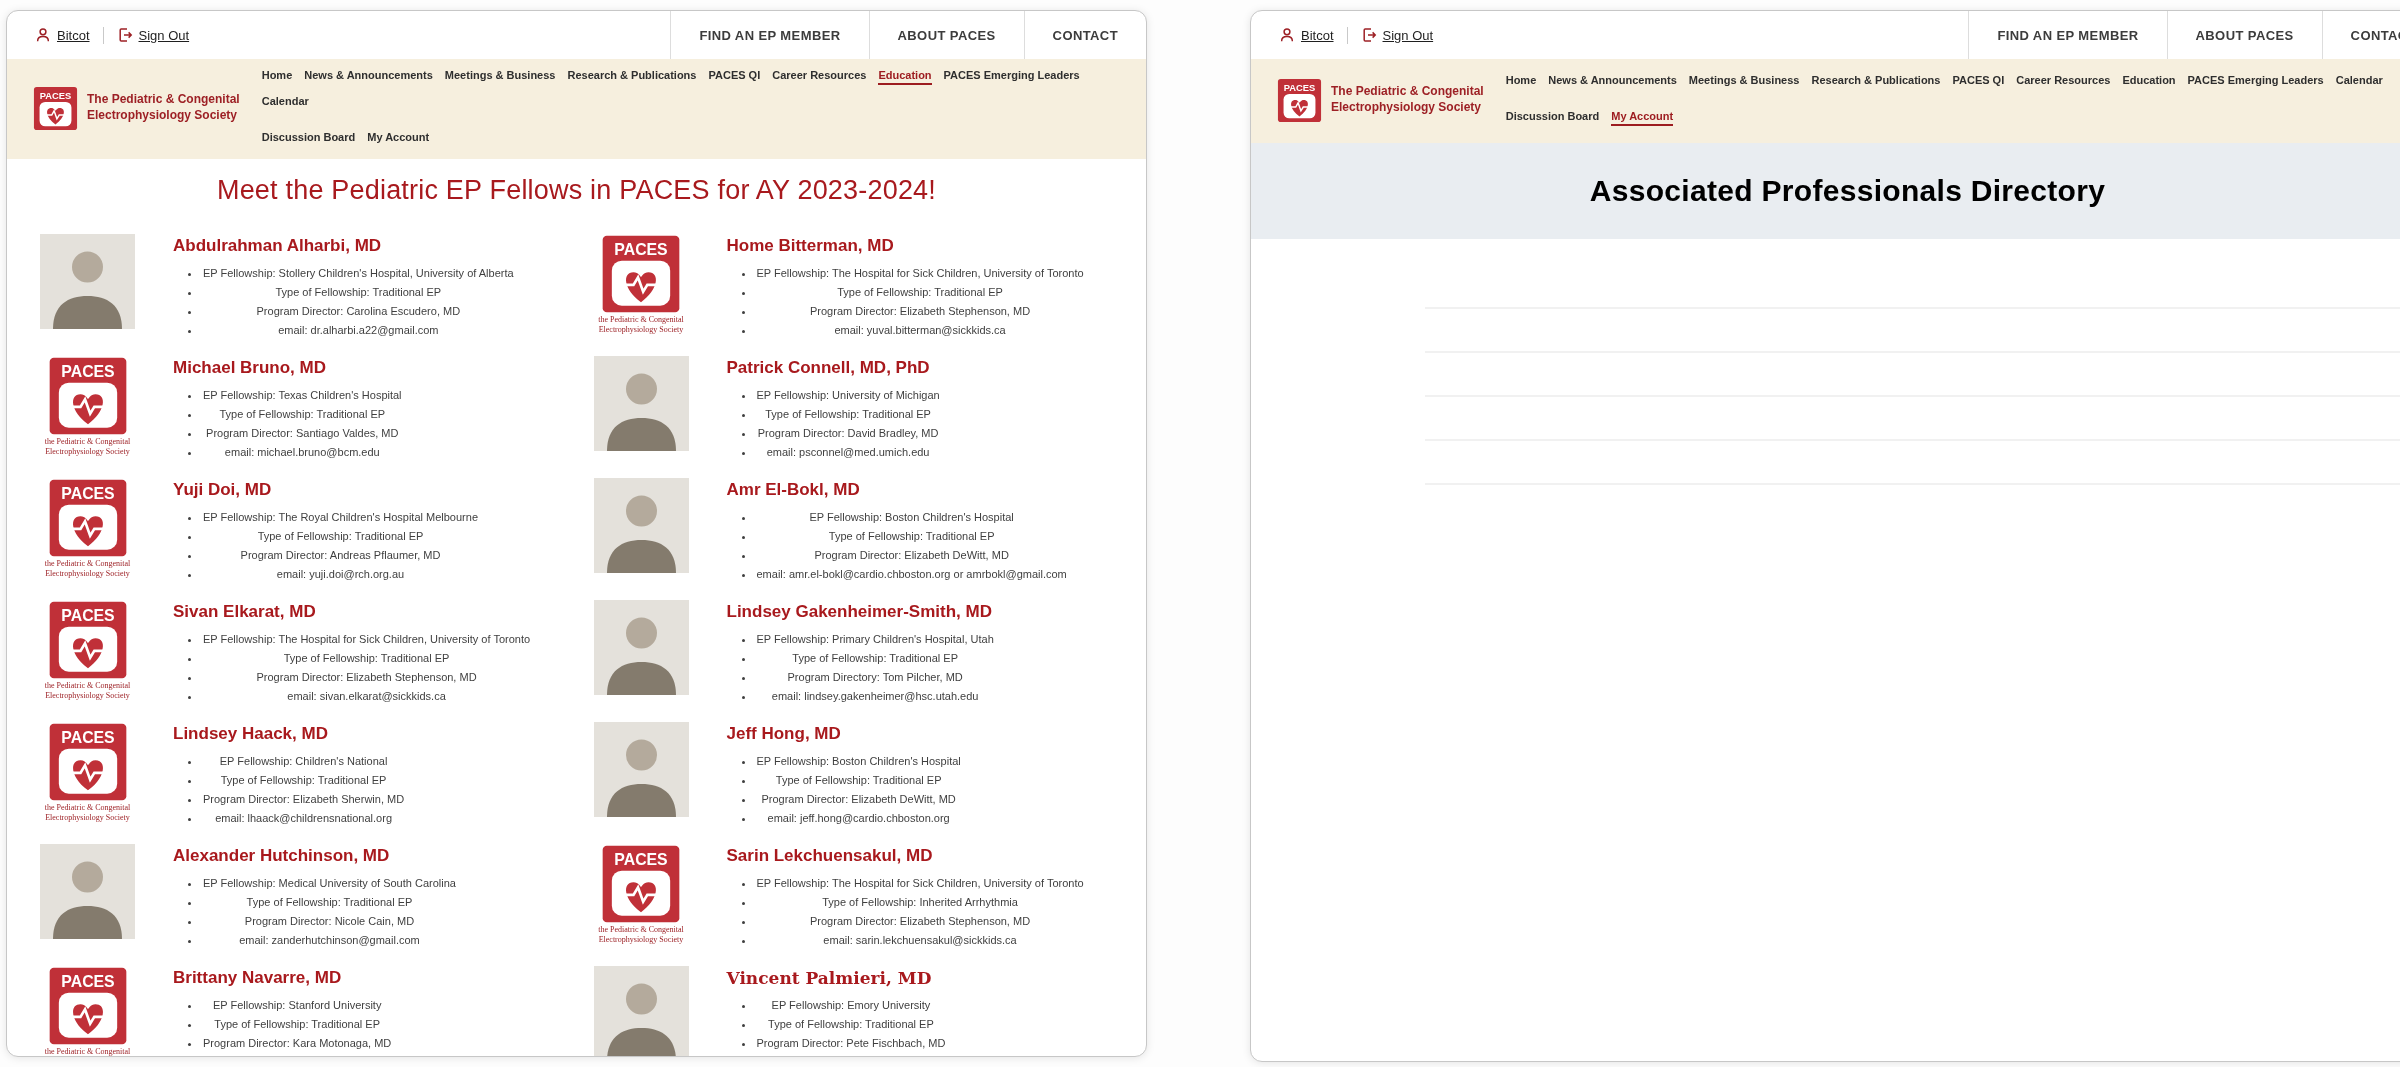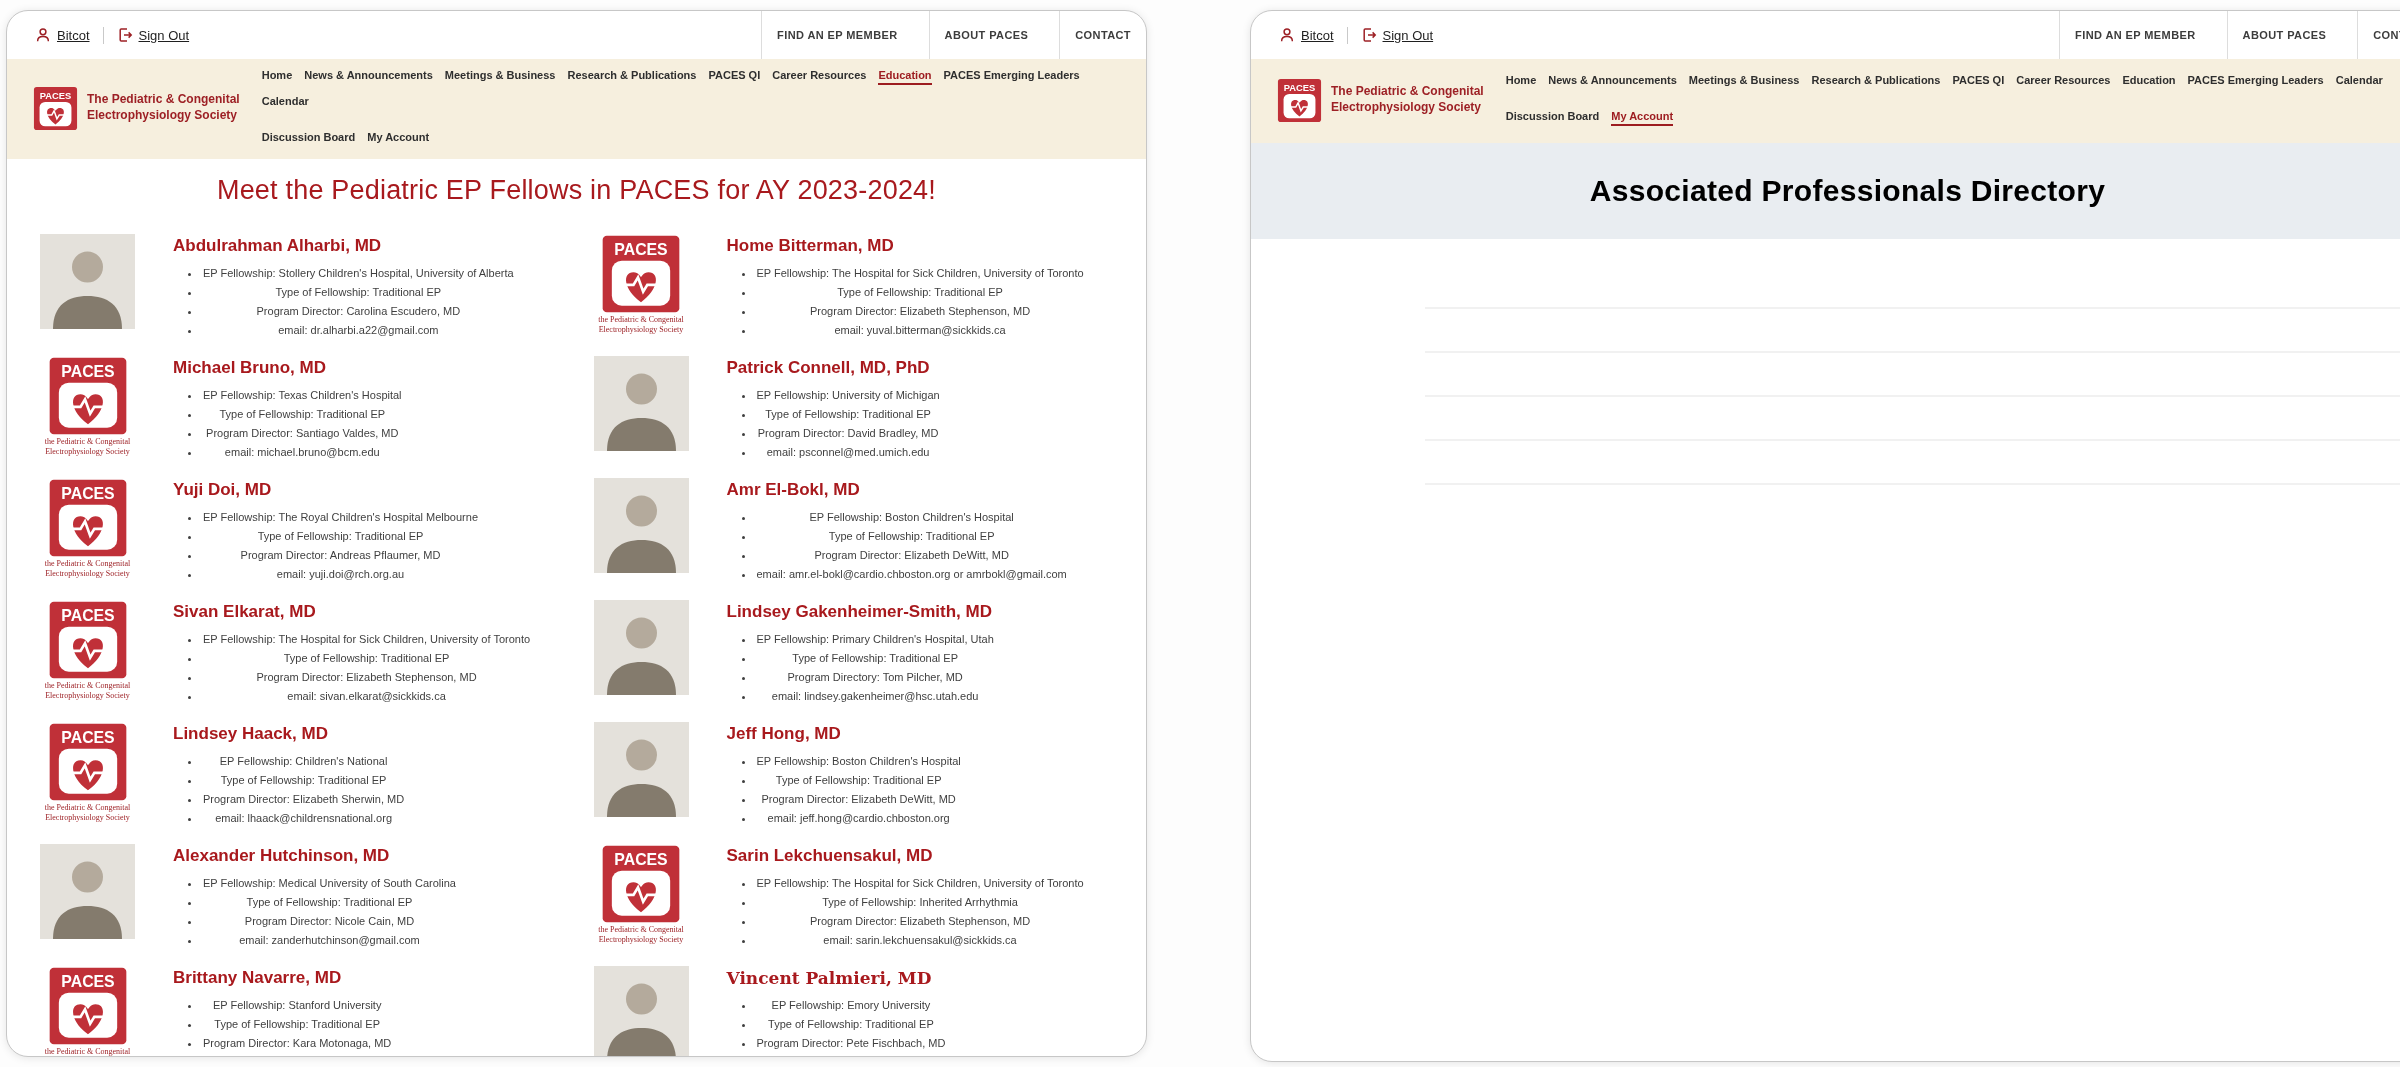--- a/index.html
+++ b/index.html
@@ -1,32 +1,32 @@
 <!DOCTYPE html>
 <html><head>
 <meta charset="utf-8">
 <style>
   html,body{margin:0;padding:0;}
   body{font-family:"Liberation Sans", sans-serif;background:#fdfdfd;}
   .canvas{position:relative;width:2400px;height:1067px;overflow:hidden;background:#fdfdfd;}
 
-  .window{position:absolute;top:10px;background:#fff;border:1px solid #c7c7c7;border-radius:22px;
+  .window{position:absolute;top:10px;background:#fff;border:1px solid #c7c7c7;border-radius:12px;
           overflow:hidden;box-shadow:0 1px 8px rgba(0,0,0,.10);box-sizing:border-box;}
   .left-window{left:6px;width:1141px;height:1047px;}
   .right-window{left:1250px;width:1195px;height:1052px;}
 
   
   .topbar{height:48px;display:flex;justify-content:space-between;align-items:stretch;padding-left:28px;}
   .topbar-left{display:flex;align-items:center;gap:13px;font-size:13px;color:#1f1f1f;}
   .id-link{display:flex;align-items:center;gap:6px;text-decoration:underline;color:#1f1f1f;cursor:pointer;}
   .id-link svg{width:16px;height:16px;}
   .tb-divider{width:1px;height:17px;background:#c9c9c9;}
   .topbar-right{display:flex;align-items:stretch;}
-  .tb-link{display:flex;align-items:center;padding:0 15px;font-size:11px;font-weight:bold;
-           letter-spacing:.4px;color:#3c3c3c;border-left:1px solid #ddd;cursor:pointer;white-space:nowrap;margin-left:16px;}
+  .tb-link{display:flex;align-items:center;padding:0 28px;font-size:13px;font-weight:bold;
+           letter-spacing:.4px;color:#3c3c3c;border-left:1px solid #ddd;cursor:pointer;white-space:nowrap;}
 
   
   .navbar{background:#f6efde;min-height:84px;box-sizing:border-box;display:flex;align-items:center;
           gap:22px;padding:10px 24px 12px 26px;}
   .logo{display:flex;align-items:center;gap:9px;flex:0 0 auto;cursor:pointer;}
   .logo-mark{width:45px;height:45px;flex:0 0 auto;}
   .logo-text{font-size:12px;font-weight:bold;color:#9d2025;line-height:1.3;}
   .nav-links{display:flex;flex-wrap:wrap;column-gap:12px;row-gap:10px;align-items:center;
              font-size:11px;font-weight:bold;color:#2e2e2e;flex:1 1 auto;}
   .nav-link{color:#2e2e2e;cursor:pointer;padding-bottom:2px;white-space:nowrap;border-bottom:2px solid transparent;}

